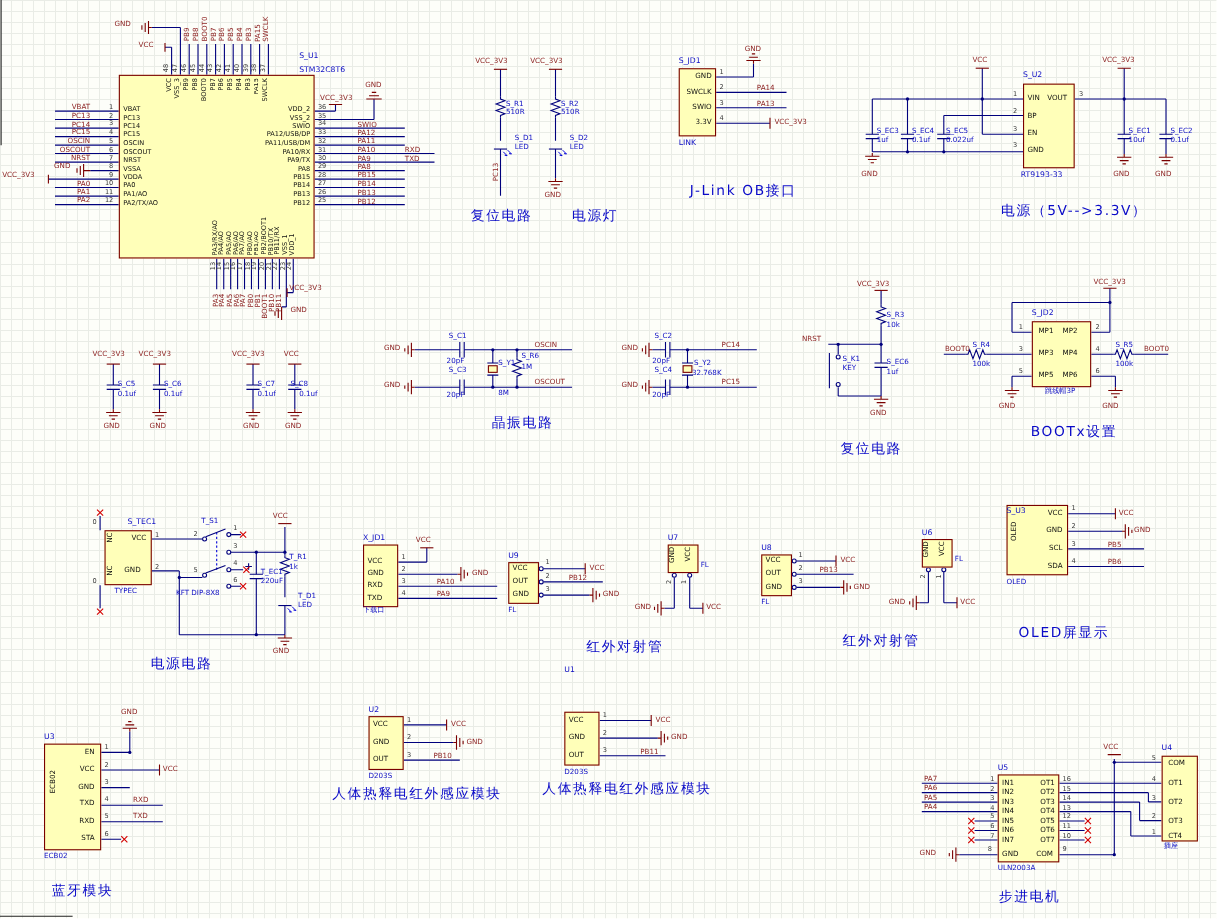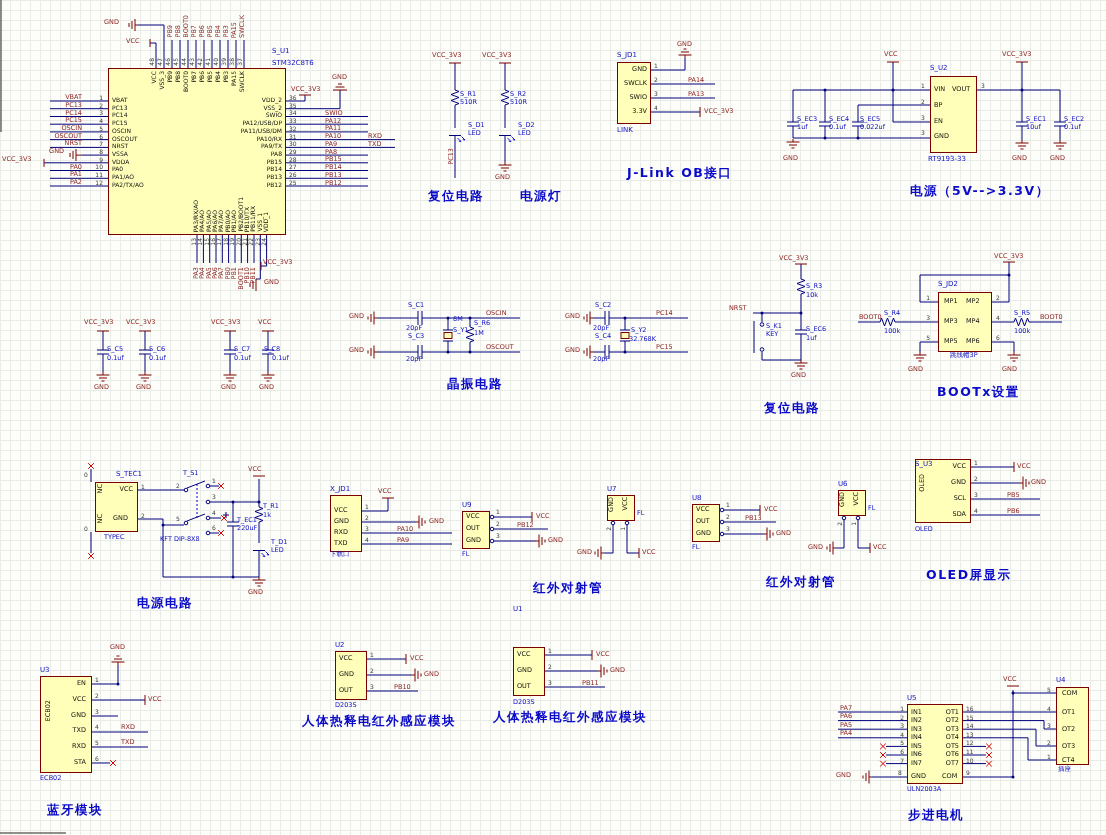--- a/index.html
+++ b/index.html
@@ -2,21 +2,21 @@
 <html><head>
 <meta charset="utf-8">
 <style>
   html,body{margin:0;padding:0;background:#fff;}
   #sheet{position:relative;width:1106px;height:835px;overflow:hidden;background:#fdfef9;
     background-image:linear-gradient(#e9ece6 1px,transparent 1px),linear-gradient(90deg,#e9ece6 1px,transparent 1px);
     background-size:10px 10px;font-family:"DejaVu Sans",sans-serif;}
   .ab{position:absolute;white-space:pre;line-height:1.05;}
   .t6{font-size:6px}.t65{font-size:6.5px}.t7{font-size:7px}
   .net{color:#8d2323}.blu{color:#0d0dc4}.pin{color:#101010}.num{color:#3a3a3a}
-  .ttl{font-size:12.5px;color:#0a0ac8;letter-spacing:1.5px;font-weight:bold}
+  .ttl{font-size:12.5px;color:#0a0ac8;letter-spacing:1.5px;font-weight:normal}
   .col{position:absolute;display:grid}
   .col span{line-height:1.05}
   .ar{text-align:right}
   .ae{align-items:end}
   .vt{writing-mode:vertical-rl;transform:rotate(180deg);white-space:nowrap}
   .part{position:absolute;background:#ffffb9;border:1px solid #7a0000;box-sizing:border-box}
   svg.wires{position:absolute;left:0;top:0}
   svg.wires path{fill:none}
 </style>
 </head>
@@ -518,21 +518,21 @@
 <span class="ab t65 net" style="left:221px;top:384px">GND</span>
 <span class="ab t65 net" style="left:259px;top:384px">GND</span>
 
 <span class="ab t65 net" style="left:349px;top:313px">GND</span>
 <span class="ab t65 net" style="left:349px;top:347px">GND</span>
 <span class="ab t65 blu" style="left:408px;top:302px">S_C1</span>
 <span class="ab t65 blu" style="left:406px;top:325px">20pF</span>
 <span class="ab t65 blu" style="left:408px;top:333px">S_C3</span>
 <span class="ab t65 blu" style="left:406px;top:356px">20pF</span>
 <span class="ab t65 blu" style="left:453px;top:327px">S_Y1</span>
-<span class="ab t65 blu" style="left:453px;top:316px">8M</span>
+<span class="ab t65 blu" style="left:453px;top:354px">8M</span>
 <span class="ab t65 blu" style="left:474px;top:320px">S_R6</span>
 <span class="ab t65 blu" style="left:474px;top:330px">1M</span>
 <span class="ab t65 net" style="left:486px;top:310px">OSCIN</span>
 <span class="ab t65 net" style="left:486px;top:344px">OSCOUT</span>
 <span class="ab t65 net" style="left:565px;top:313px">GND</span>
 <span class="ab t65 net" style="left:565px;top:347px">GND</span>
 <span class="ab t65 blu" style="left:595px;top:302px">S_C2</span>
 <span class="ab t65 blu" style="left:593px;top:325px">20pF</span>
 <span class="ab t65 blu" style="left:595px;top:333px">S_C4</span>
 <span class="ab t65 blu" style="left:593px;top:356px">20pF</span>

